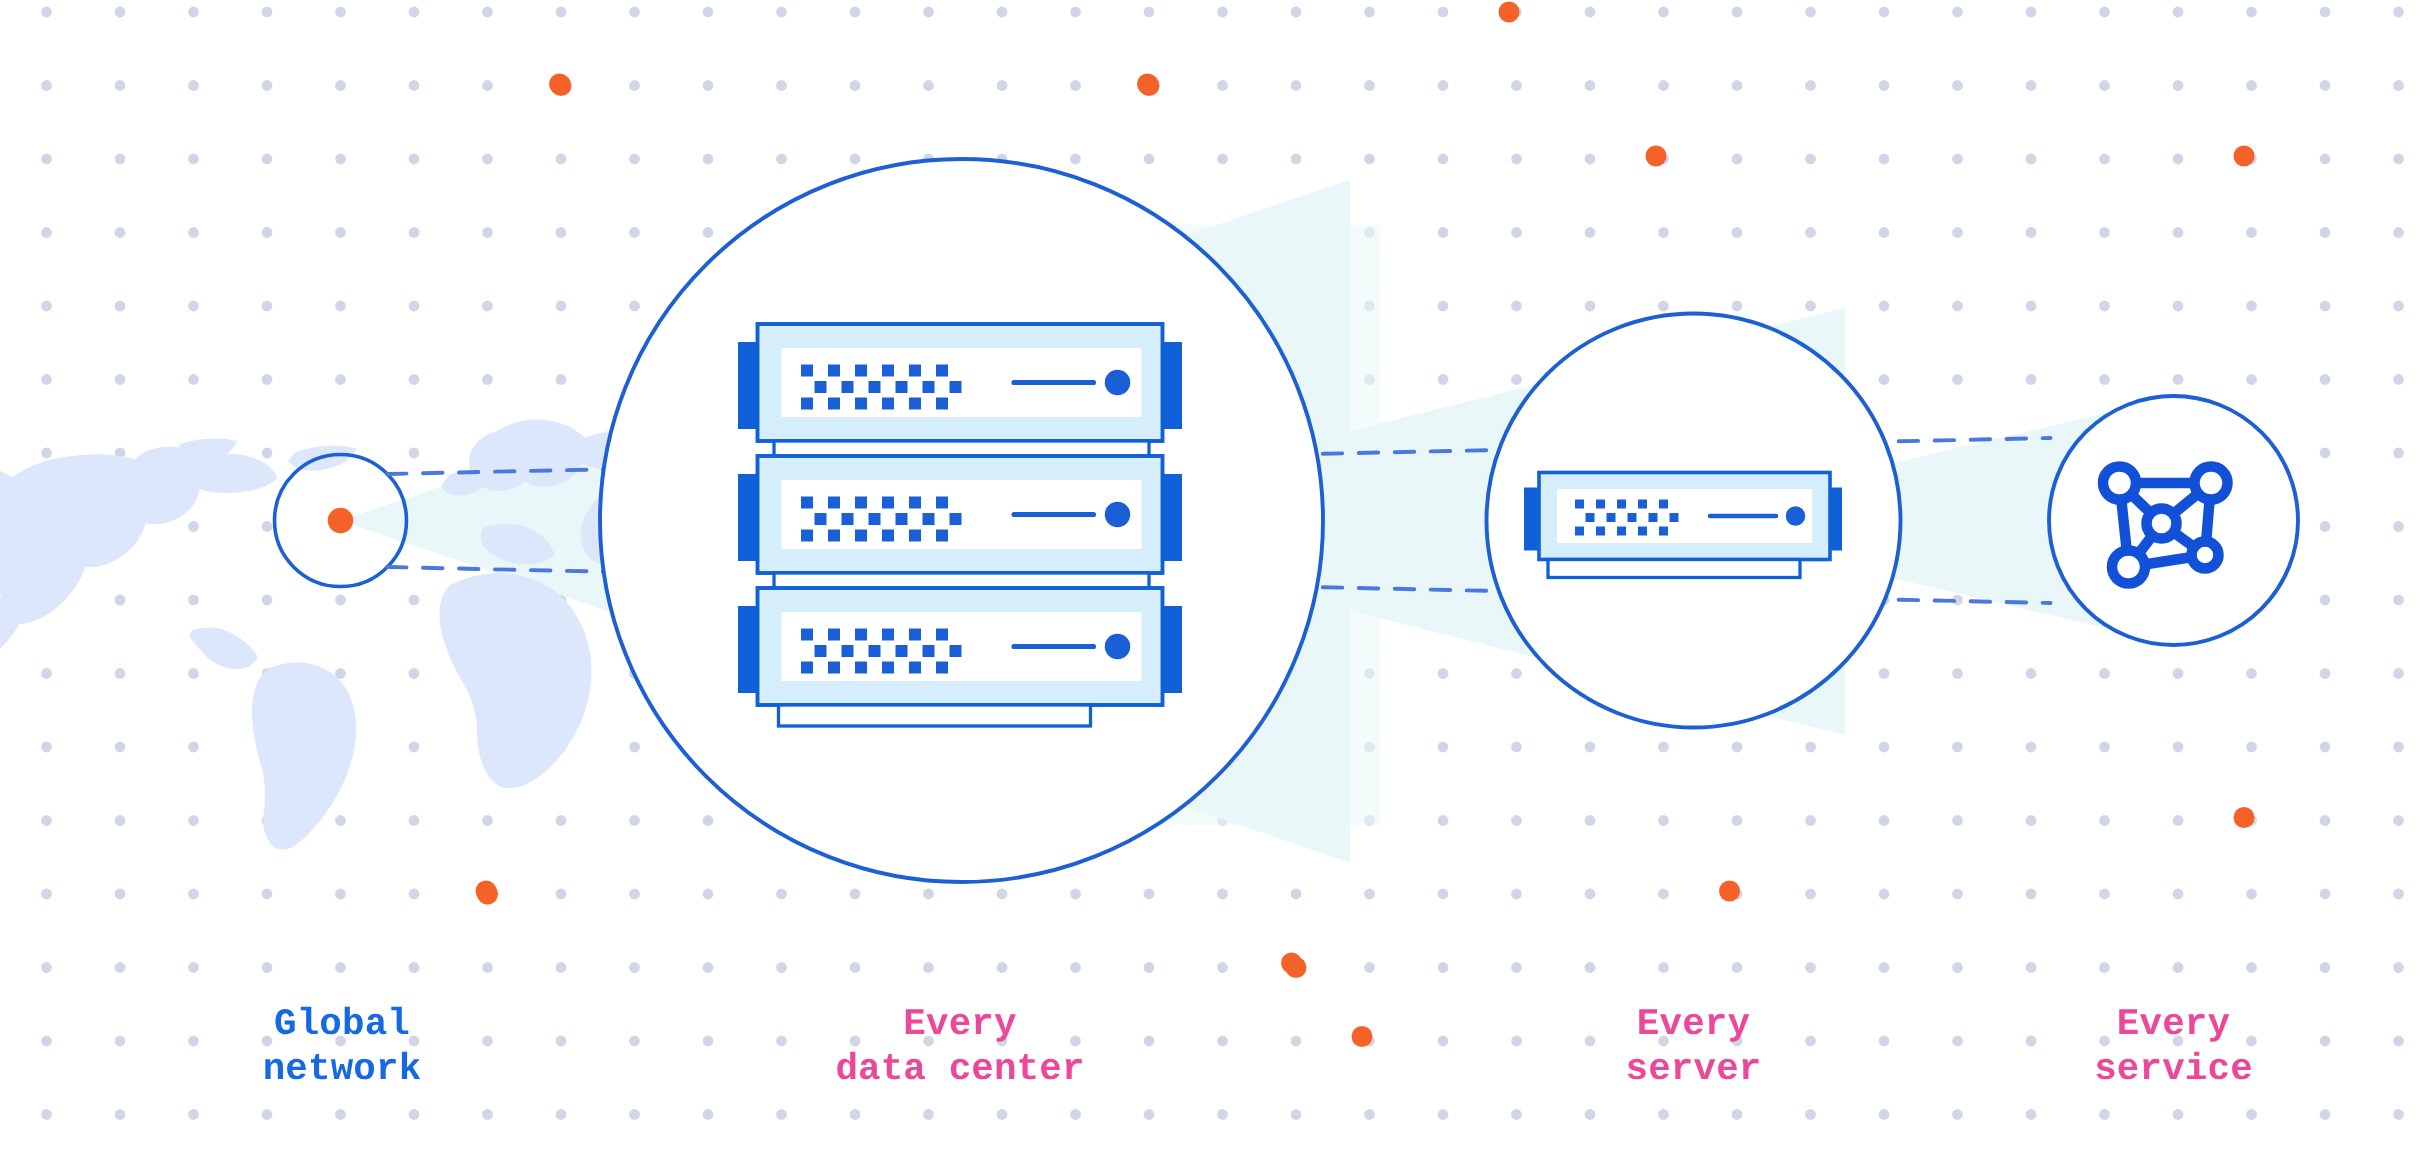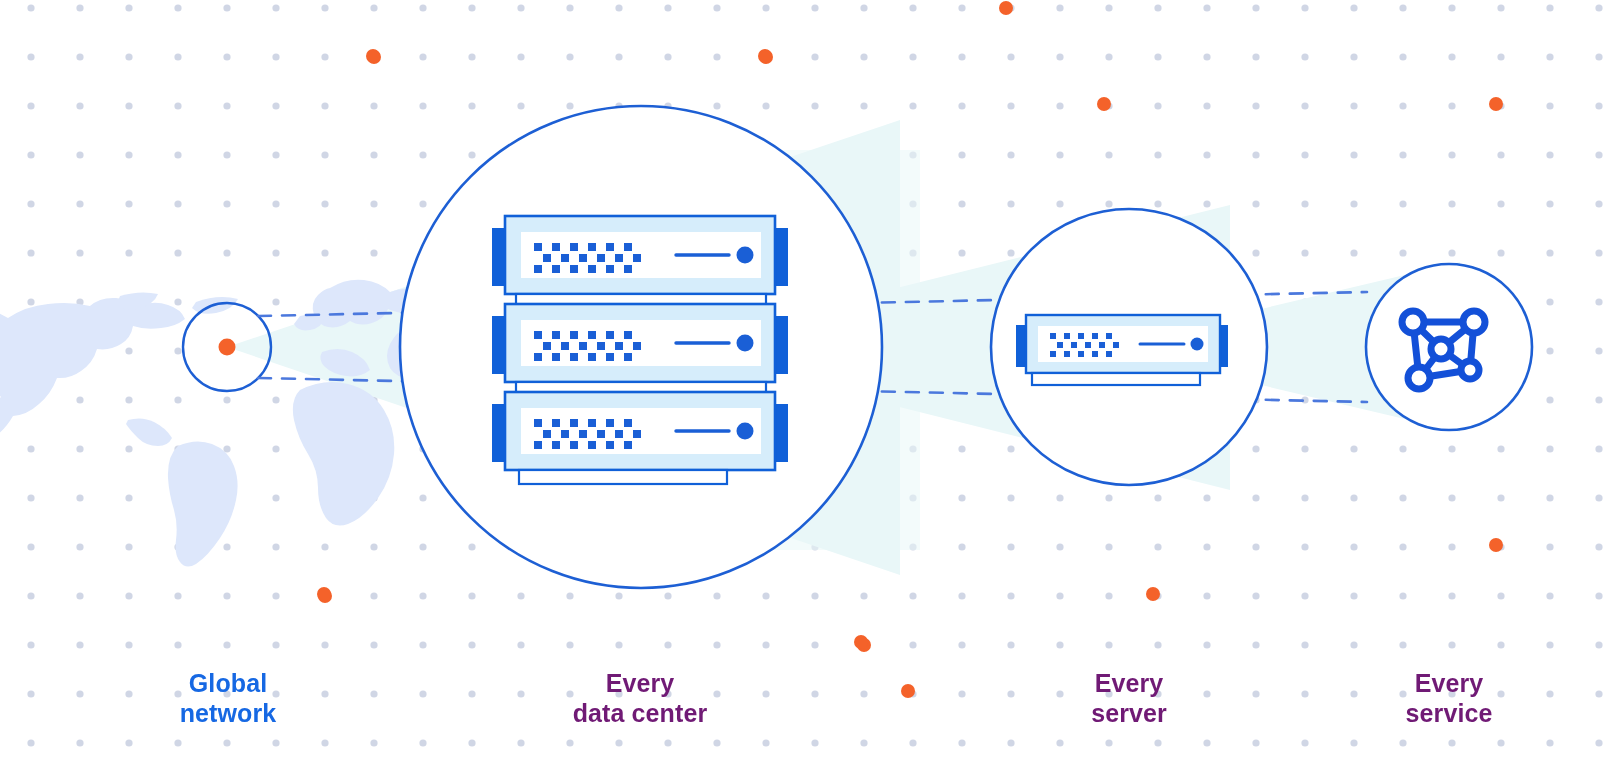--- a/index.html
+++ b/index.html
@@ -3,30 +3,30 @@
 <meta charset="utf-8">
 <style>
   html,body{margin:0;padding:0;}
   body{
     width:1620px;height:782px;
     background:#ffffff;
     font-family:"Liberation Sans", sans-serif;
     overflow:hidden;
     position:relative;
   }
-  #stage{position:absolute;inset:0;width:1620px;height:782px;}
+  #stage{position:absolute;inset:0;width:1620px;height:782px;font-family:Liberation Mono, monospace;}
   #stage svg.layer{position:absolute;left:0;top:0;width:1620px;height:782px;display:block;}
   .labels{position:absolute;left:0;top:0;width:1620px;height:782px;pointer-events:none;}
   .label{
     position:absolute;
     text-align:center;
     font-size:25px;
     line-height:30px;
     font-weight:700;
-    color:#701a75;
+    color:#ec4899;
     letter-spacing:0.1px;
     white-space:pre-line;
   }
   .label.accent{color:#1668e3;}
 </style>
 </head>
 <body>
 
 <div id="stage">
 

